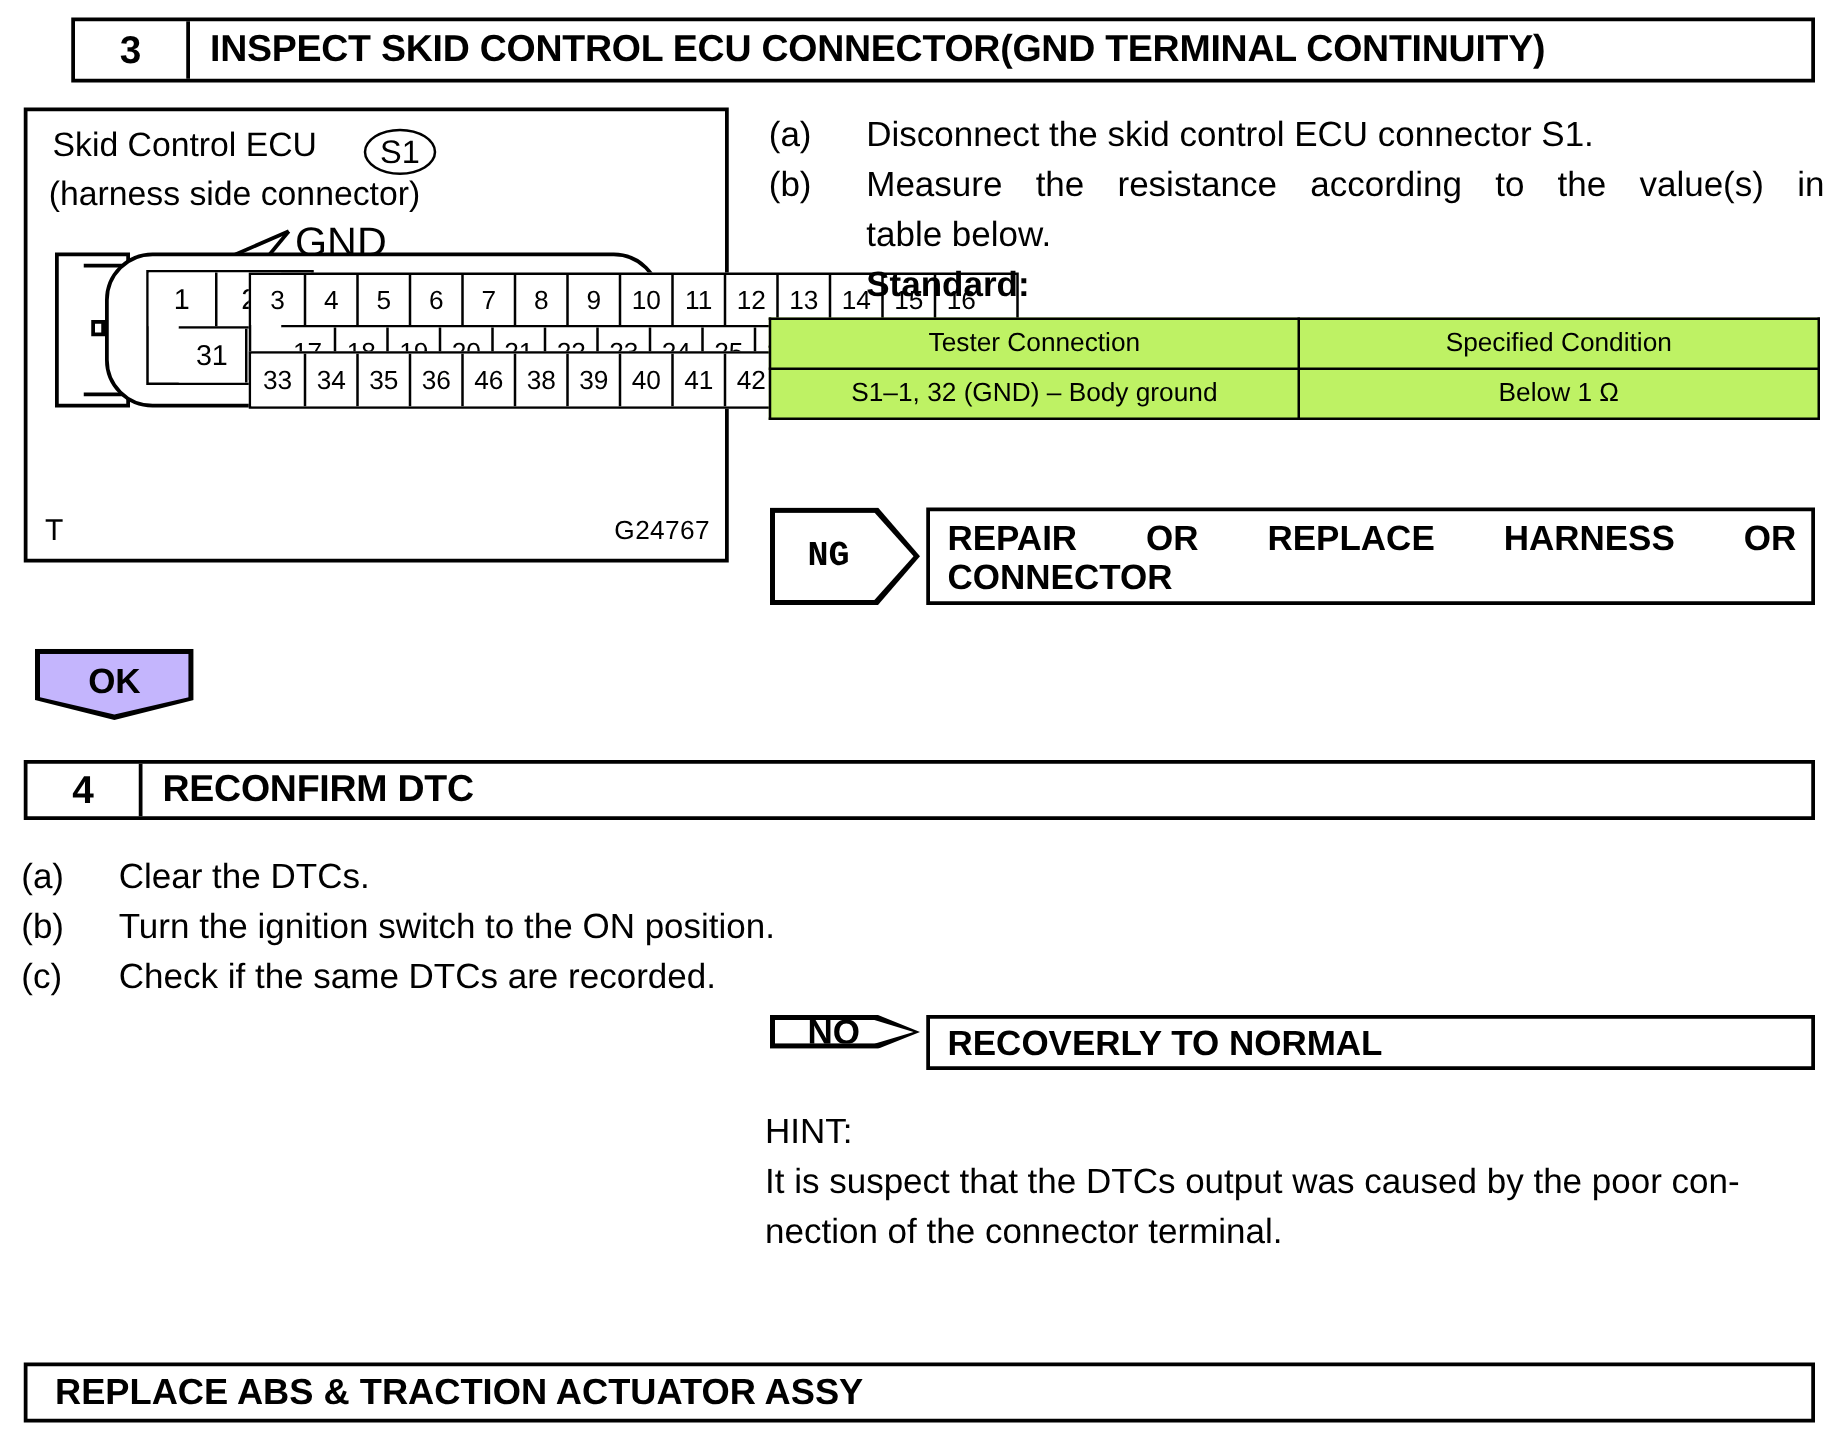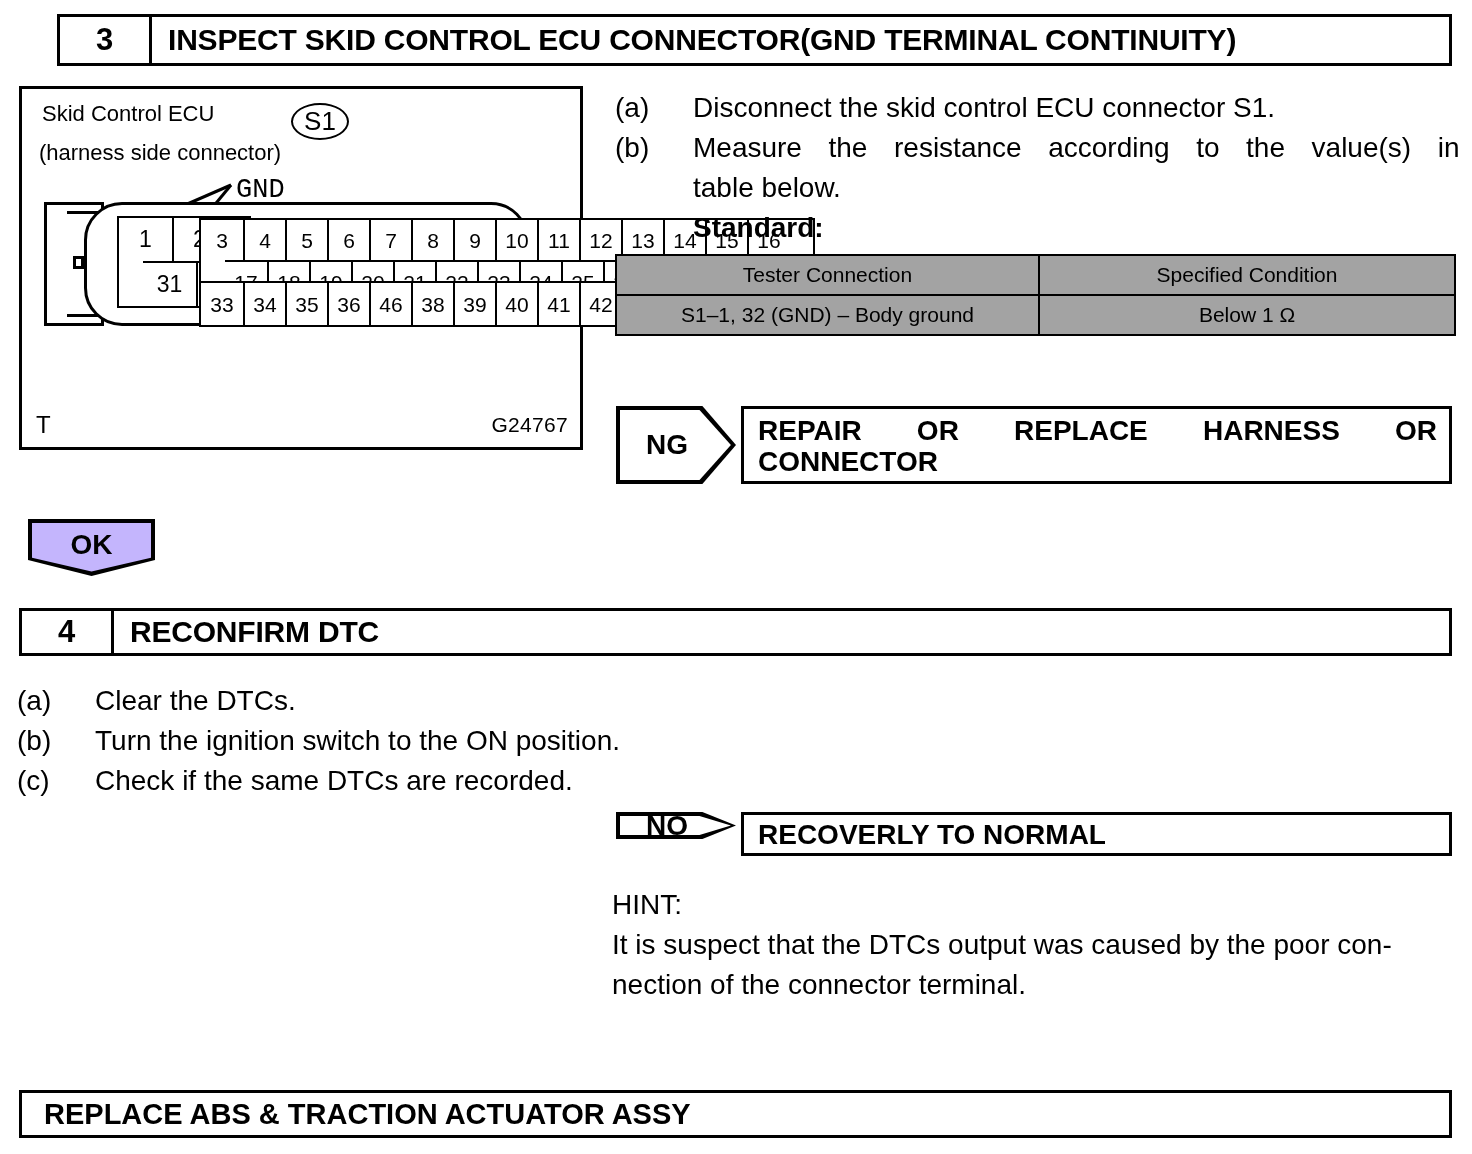--- a/index.html
+++ b/index.html
@@ -52,40 +52,39 @@
 
   
   .figure {
     position: absolute;
     border: 3px solid #000;
     background: #fff;
     box-sizing: border-box;
   }
   .fig-title {
     position: absolute;
-    font-size: 22px;
+    font-size: 27px;
     white-space: nowrap;
   }
   .s1-oval {
     position: absolute;
     width: 58px;
     height: 37px;
     border: 2.5px solid #000;
     border-radius: 50%;
     display: flex;
     align-items: center;
     justify-content: center;
     font-size: 26px;
     box-sizing: border-box;
   }
   .gnd-label {
     position: absolute;
-    font-size: 27px;
+    font-size: 33px;
     white-space: nowrap;
-    font-family: Liberation Mono, monospace;
   }
   .fig-corner-left {
     position: absolute;
     font-size: 24px;
   }
   .fig-corner-right {
     position: absolute;
     font-size: 21px;
     letter-spacing: 0.3px;
   }
@@ -168,21 +167,21 @@
   .justify-both {
     text-align: justify;
     text-align-last: justify;
   }
   .bold { font-weight: bold; }
 
   
   .spec-table {
     position: absolute;
     border-collapse: collapse;
-    background: #a3a3a3;
+    background: #bef264;
   }
   .spec-table th, .spec-table td {
     border: 2px solid #000;
     text-align: center;
     font-size: 21px;
     font-weight: normal;
     padding: 0;
   }
   .spec-table th { height: 38px; }
   .spec-table td { height: 38px; }
@@ -392,21 +391,21 @@
       </tr>
     </thead>
     <tbody>
       <tr>
         <td>S1–1, 32 (GND) – Body ground</td>
         <td>Below 1 Ω</td>
       </tr>
     </tbody>
   </table>
 
-  <div class="badge-right" style="left:616px; top:406px; width:120px; height:78px;">
+  <div class="badge-right" style="left:616px; top:406px; width:120px; height:78px;font-family:Liberation Mono, monospace;">
     <div class="inner">NG</div>
   </div>
   <div class="result-box" style="left:741px; top:406px; width:711px; height:78px;">
     <span class="line-j">REPAIR   OR   REPLACE   HARNESS   OR</span>
     <span style="display:block;">CONNECTOR</span>
   </div>
 
   <div class="badge-down" style="left:28px; top:519px; width:127px; height:57px;">
     <div class="inner">OK</div>
   </div>

